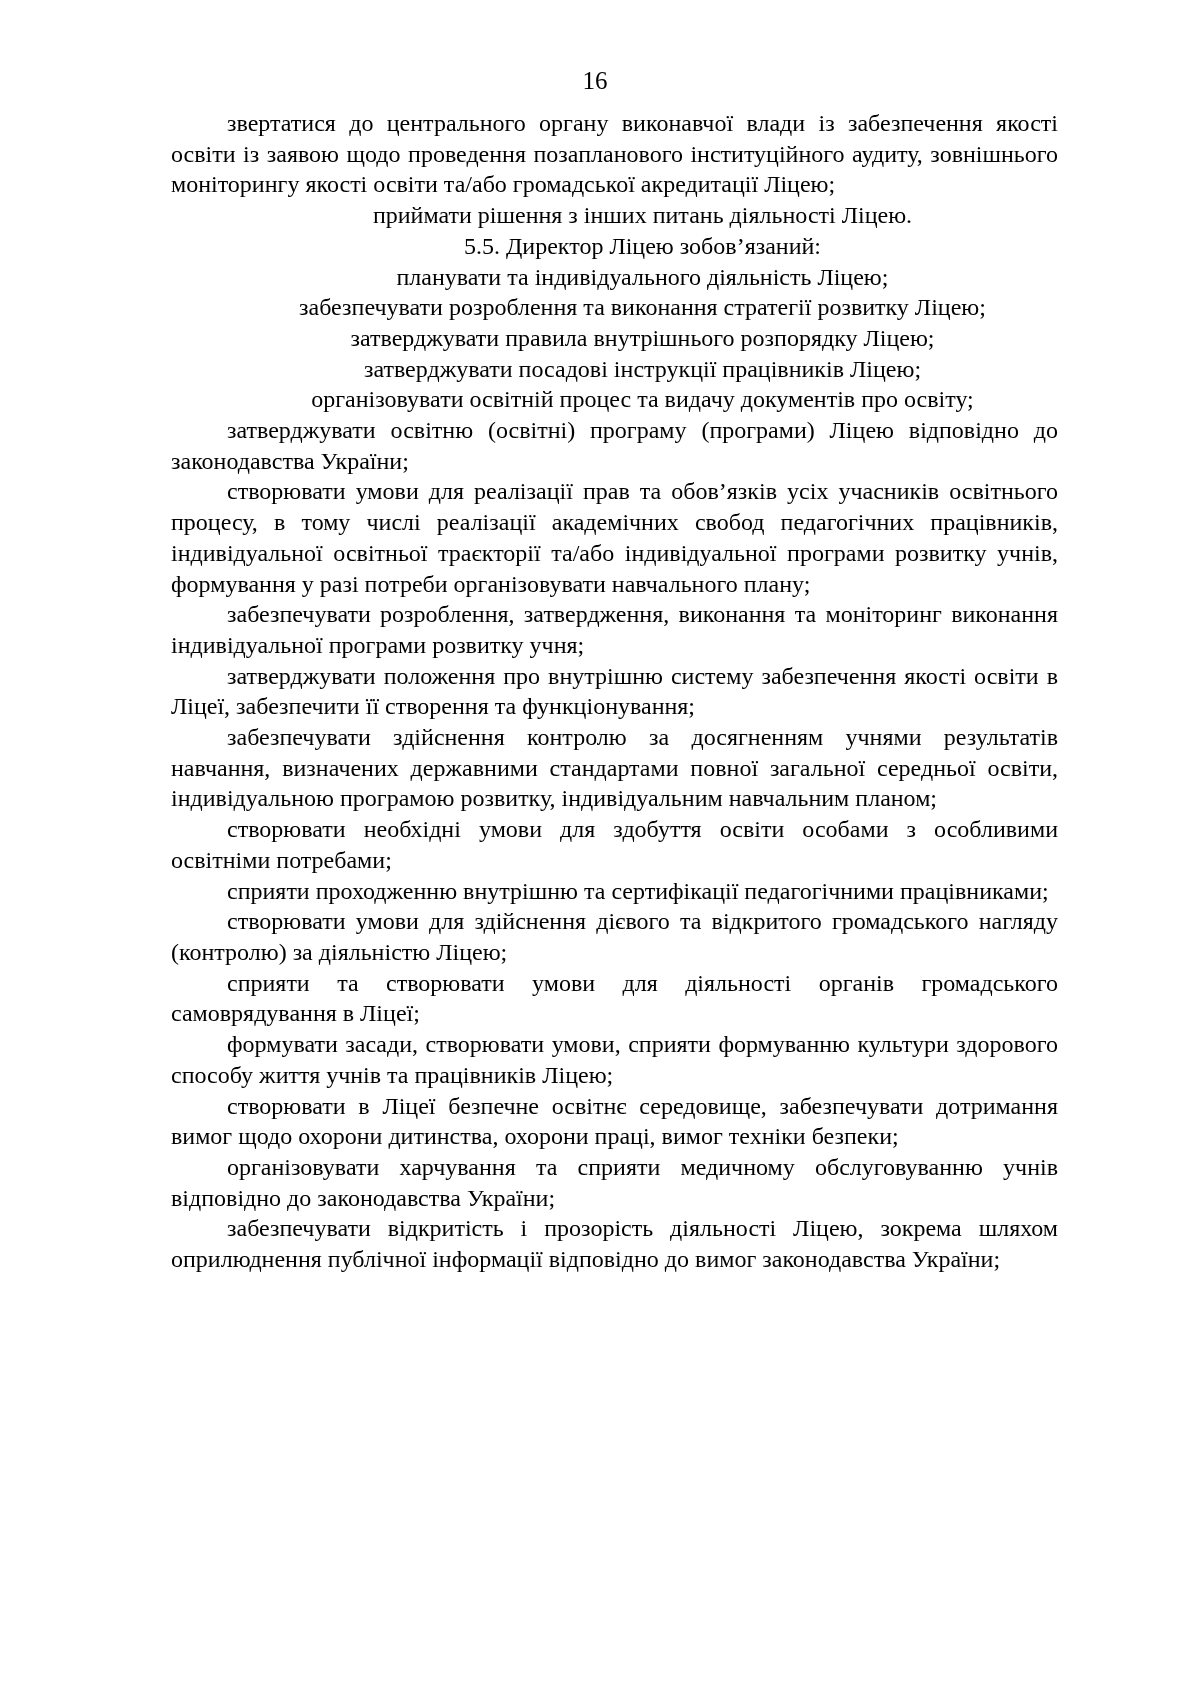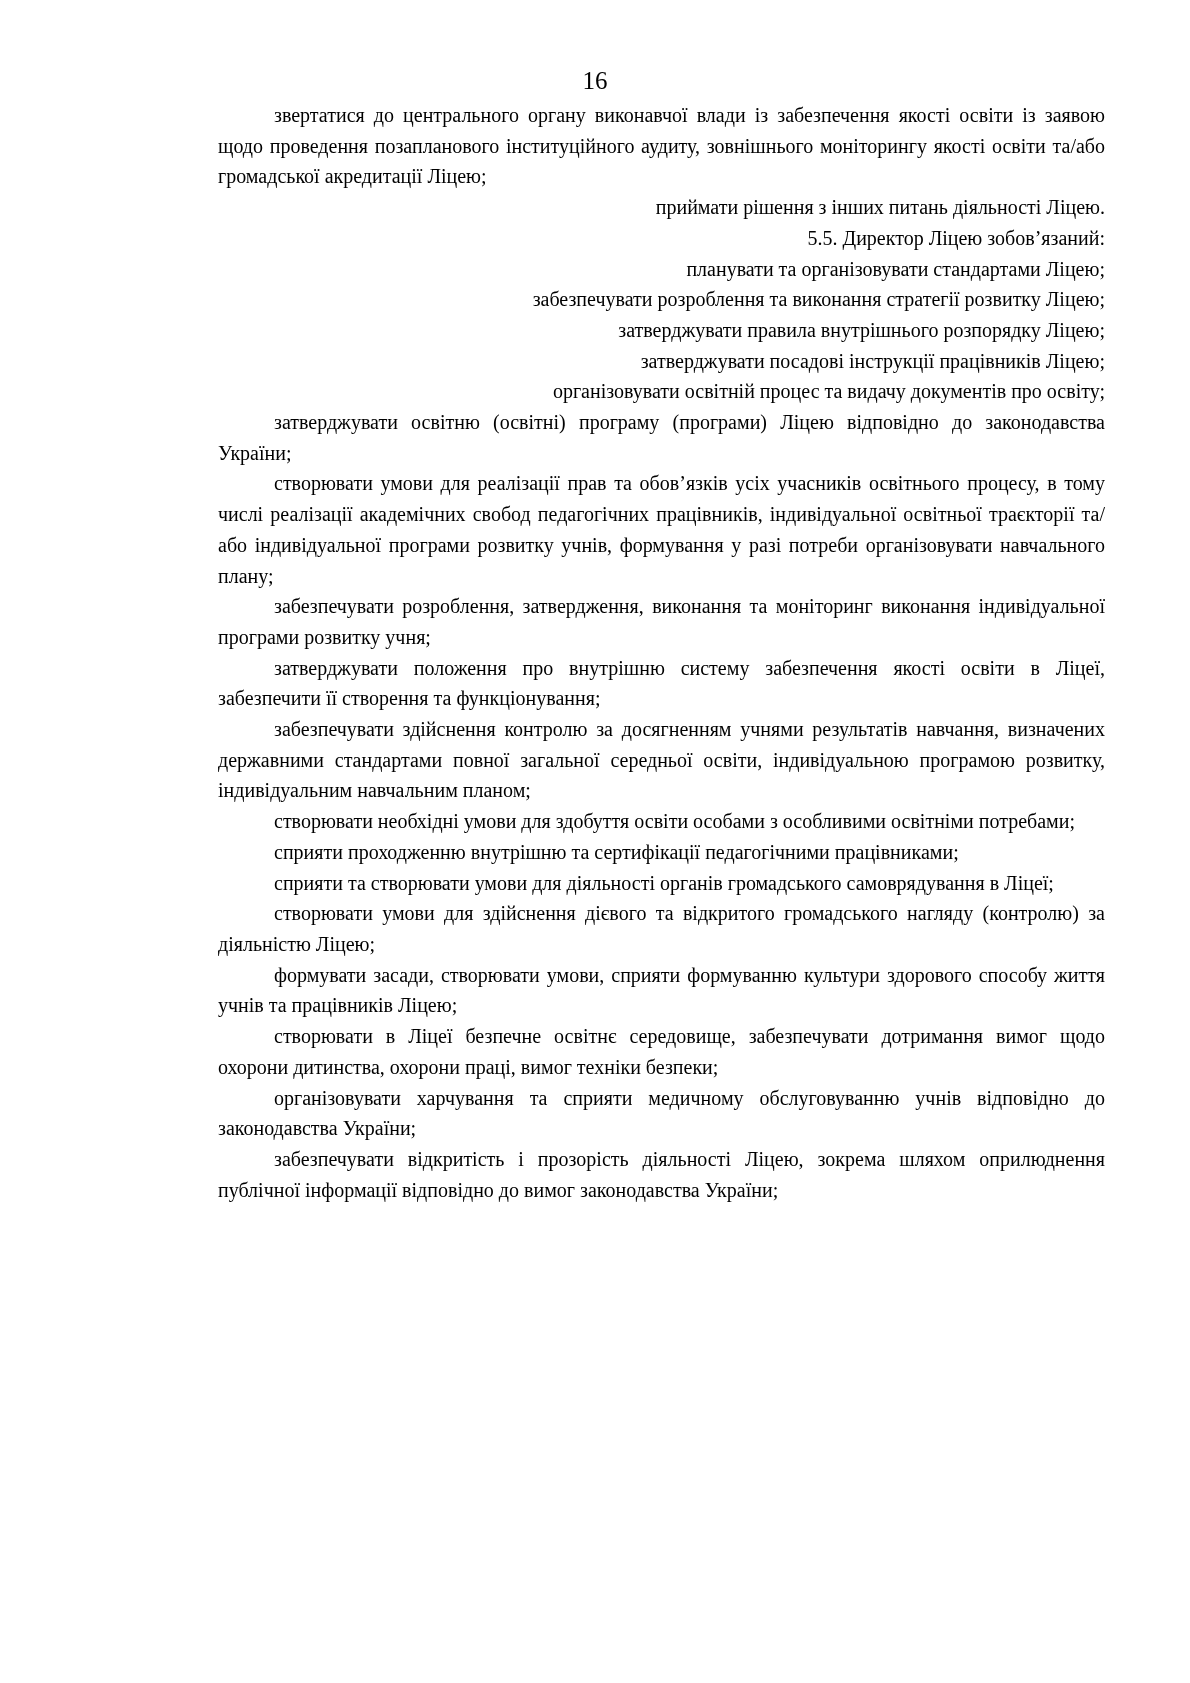--- a/index.html
+++ b/index.html
@@ -7,47 +7,47 @@
   .page {
     position: absolute; left: 0; top: 0; width: 1006px; height: 1683px;
     background: #ffffff; color: #000000;
     font-family: "Liberation Serif", "DejaVu Serif", serif;
   }
   .page-number {
     position: absolute; top: 66px; left: 0; width: 1190px; text-align: center;
     font-size: 25px; line-height: 30px;
   }
   .body-text {
-    position: absolute; top: 100px; left: 171px; width: 887px;
-    font-size: 20px; line-height: 30.7px; margin-left: 47px;
+    position: absolute; top: 108px; left: 171px; width: 887px;
+    font-size: 24px; line-height: 30.7px;
   }
   .para { margin: 0; text-align: justify; text-indent: 56px; }
-  .para.nojust { text-align: right; }
+  .para.nojust { text-align: center; }
 </style>
 </head>
 <body>
 
 <div class="page">
   <div class="page-number">16</div>
   <div class="body-text">
     <p class="para">звертатися до центрального органу виконавчої влади із забезпечення якості освіти із заявою щодо проведення позапланового інституційного аудиту, зовнішнього моніторингу якості освіти та/або громадської акредитації Ліцею;</p>
     <p class="para nojust">приймати рішення з інших питань діяльності Ліцею.</p>
     <p class="para nojust">5.5.  Директор Ліцею зобов’язаний:</p>
-    <p class="para nojust">планувати та організовувати стандартами Ліцею;</p>
+    <p class="para nojust">планувати та індивідуального діяльність Ліцею;</p>
     <p class="para nojust">забезпечувати розроблення та виконання стратегії розвитку Ліцею;</p>
     <p class="para nojust">затверджувати правила внутрішнього розпорядку Ліцею;</p>
     <p class="para nojust">затверджувати посадові інструкції працівників Ліцею;</p>
     <p class="para nojust">організовувати освітній процес та видачу документів про освіту;</p>
     <p class="para">затверджувати освітню (освітні) програму (програми) Ліцею відповідно до законодавства України;</p>
     <p class="para">створювати умови для реалізації прав та обов’язків усіх учасників освітнього процесу, в тому числі реалізації академічних свобод педагогічних працівників, індивідуальної освітньої траєкторії та/або індивідуальної програми розвитку учнів, формування у разі потреби організовувати навчального плану;</p>
     <p class="para">забезпечувати розроблення, затвердження, виконання та моніторинг виконання індивідуальної програми розвитку учня;</p>
     <p class="para">затверджувати положення про внутрішню систему забезпечення якості освіти в Ліцеї, забезпечити її створення та функціонування;</p>
     <p class="para">забезпечувати здійснення контролю за досягненням учнями результатів навчання, визначених державними стандартами повної загальної середньої освіти, індивідуальною програмою розвитку, індивідуальним навчальним планом;</p>
     <p class="para">створювати необхідні умови для здобуття освіти особами з особливими освітніми потребами;</p>
     <p class="para">сприяти проходженню внутрішню та сертифікації педагогічними працівниками;</p>
+    <p class="para">створювати умови для здійснення дієвого та відкритого громадського нагляду (контролю) за діяльністю Ліцею;</p>
     <p class="para">сприяти та створювати умови для діяльності органів громадського самоврядування в Ліцеї;</p>
-    <p class="para">створювати умови для здійснення дієвого та відкритого громадського нагляду (контролю) за діяльністю Ліцею;</p>
     <p class="para">формувати засади, створювати умови, сприяти формуванню культури здорового способу життя учнів та працівників Ліцею;</p>
     <p class="para">створювати в Ліцеї безпечне освітнє середовище, забезпечувати дотримання вимог щодо охорони дитинства, охорони праці, вимог техніки безпеки;</p>
     <p class="para">організовувати харчування та сприяти медичному обслуговуванню учнів відповідно до законодавства України;</p>
     <p class="para">забезпечувати відкритість і прозорість діяльності Ліцею, зокрема шляхом оприлюднення публічної інформації відповідно до вимог законодавства України;</p>
   </div>
 </div>
 
 </body></html>

